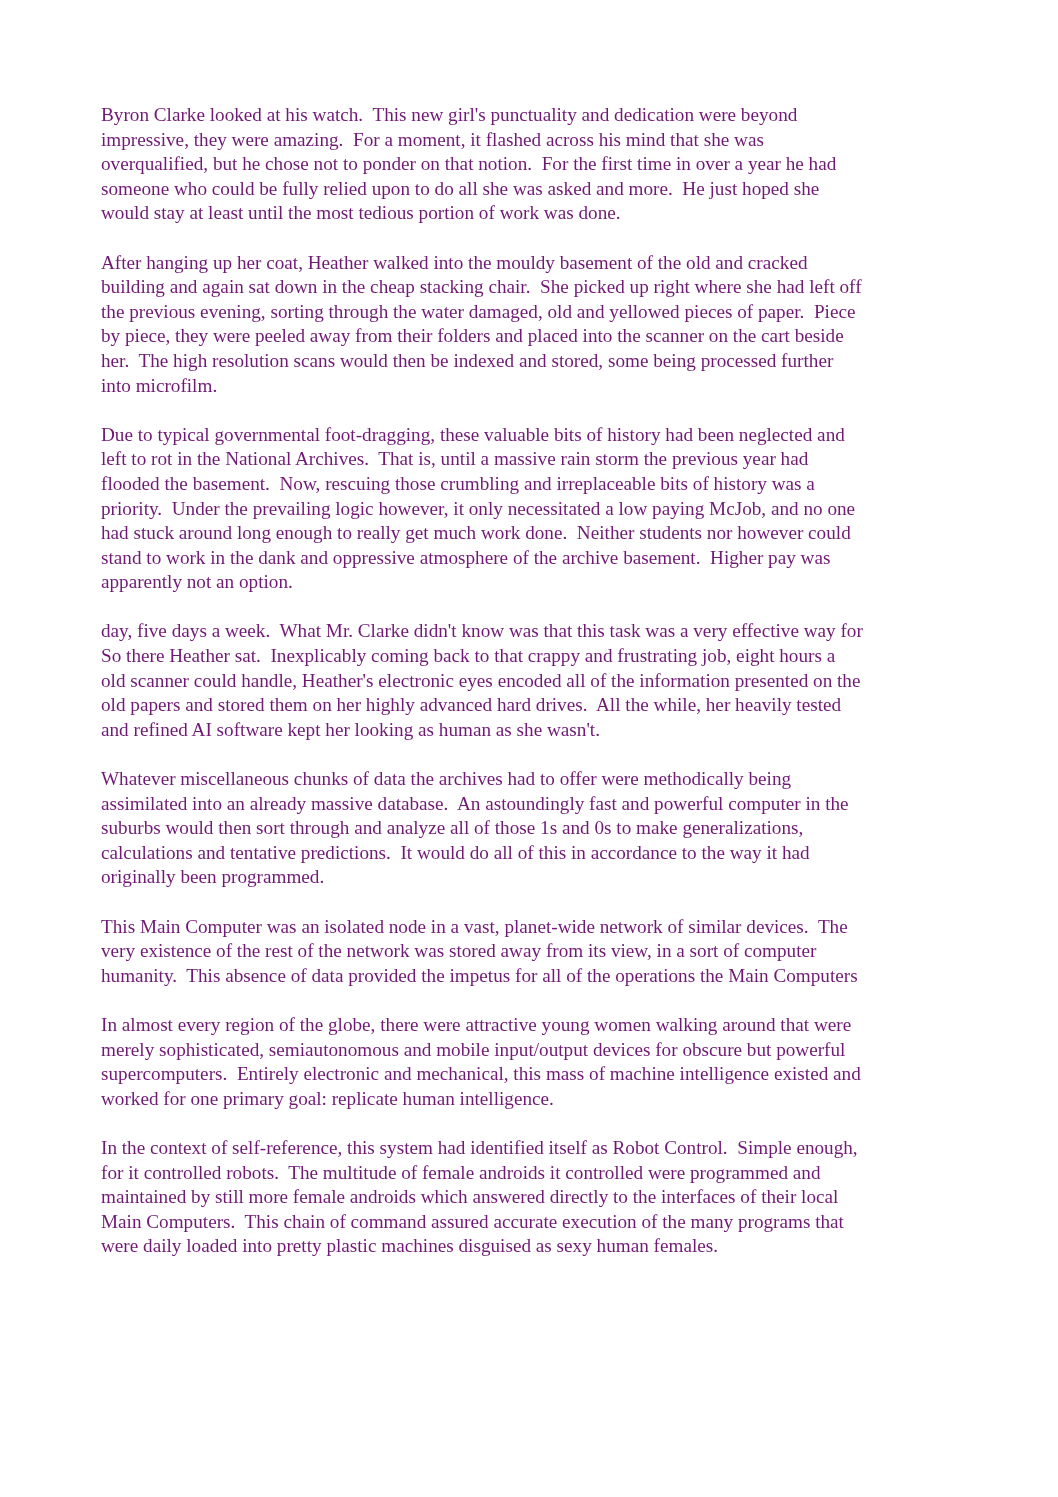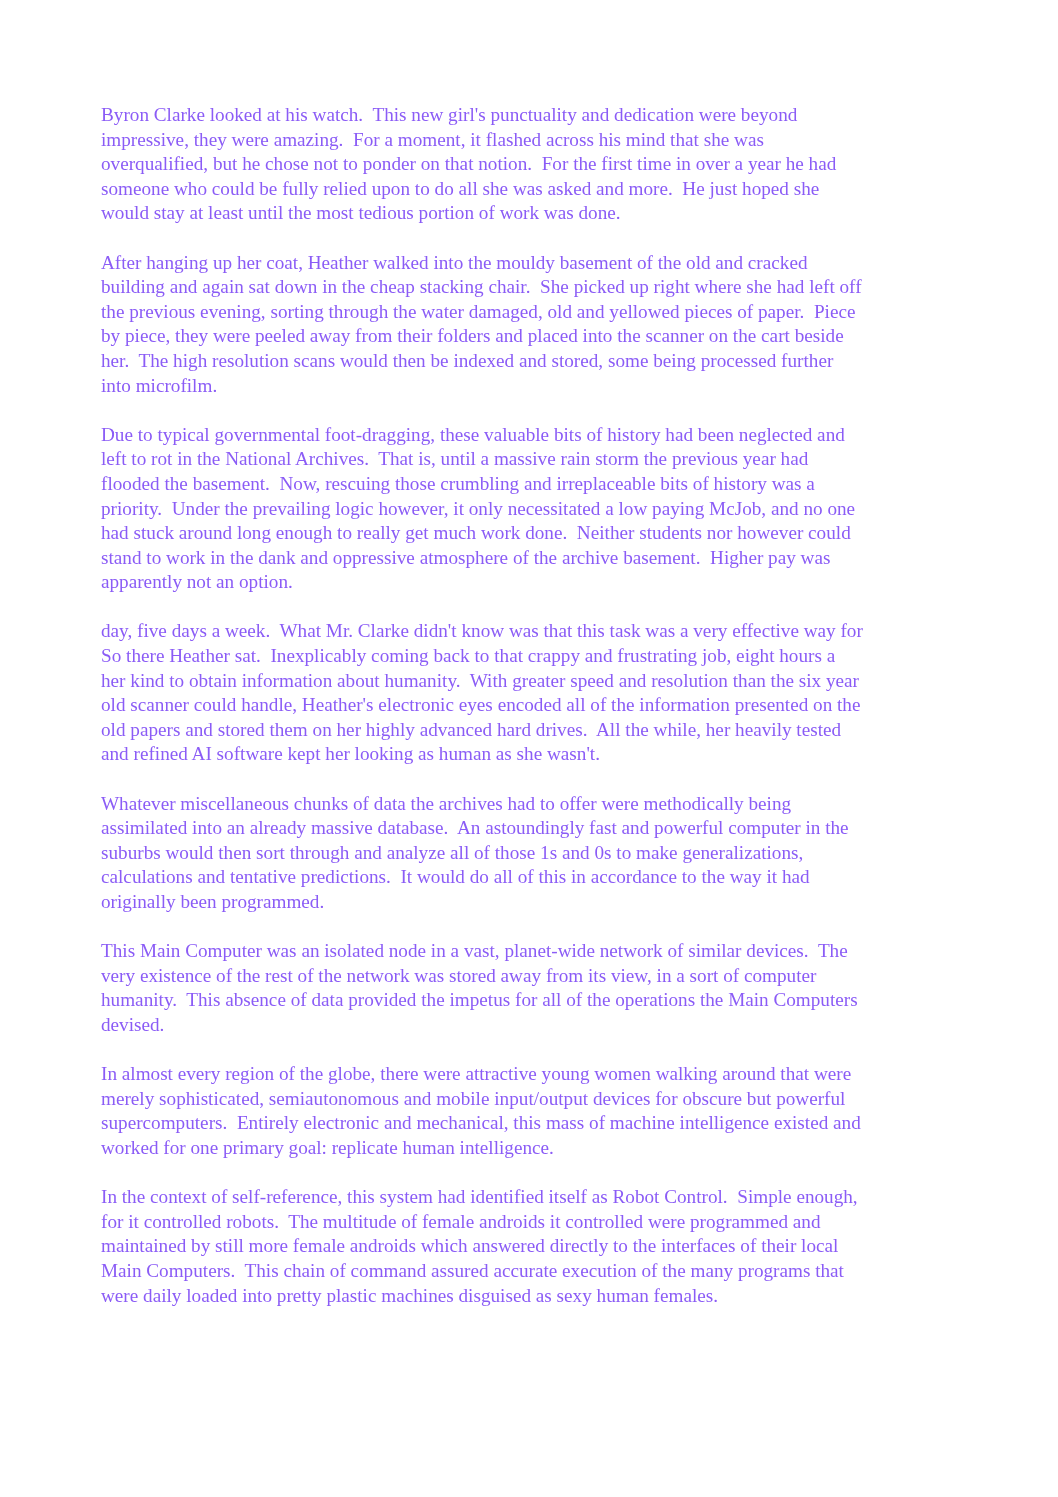--- a/index.html
+++ b/index.html
@@ -11,21 +11,21 @@
       width: 1058px;
       height: 1497px;
       position: relative;
       overflow: hidden;
     }
     .page {
       position: absolute;
       left: 101px;
       top: 103px;
       width: 880px;
-      color: #8b5cf6;
+      color: #701a75;
       font-family: "Liberation Serif", "DejaVu Serif", serif;
       font-size: 19.2px;
       line-height: 24.6px;
     }
     .para {
       margin: 0 0 24.6px 0;
     }
     .line {
       display: block;
       white-space: pre;
@@ -59,39 +59,37 @@
     <span class="line">flooded the basement.  Now, rescuing those crumbling and irreplaceable bits of history was a</span>
     <span class="line">priority.  Under the prevailing logic however, it only necessitated a low paying McJob, and no one</span>
     <span class="line">had stuck around long enough to really get much work done.  Neither students nor however could</span>
     <span class="line">stand to work in the dank and oppressive atmosphere of the archive basement.  Higher pay was</span>
     <span class="line">apparently not an option.</span>
   </div>
 
   <div class="para">
     <span class="line">day, five days a week.  What Mr. Clarke didn't know was that this task was a very effective way for</span>
     <span class="line">So there Heather sat.  Inexplicably coming back to that crappy and frustrating job, eight hours a</span>
-    <span class="line">her kind to obtain information about humanity.  With greater speed and resolution than the six year</span>
     <span class="line">old scanner could handle, Heather's electronic eyes encoded all of the information presented on the</span>
     <span class="line">old papers and stored them on her highly advanced hard drives.  All the while, her heavily tested</span>
     <span class="line">and refined AI software kept her looking as human as she wasn't.</span>
   </div>
 
   <div class="para">
     <span class="line">Whatever miscellaneous chunks of data the archives had to offer were methodically being</span>
     <span class="line">assimilated into an already massive database.  An astoundingly fast and powerful computer in the</span>
     <span class="line">suburbs would then sort through and analyze all of those 1s and 0s to make generalizations,</span>
     <span class="line">calculations and tentative predictions.  It would do all of this in accordance to the way it had</span>
     <span class="line">originally been programmed.</span>
   </div>
 
   <div class="para">
     <span class="line">This Main Computer was an isolated node in a vast, planet-wide network of similar devices.  The</span>
     <span class="line">very existence of the rest of the network was stored away from its view, in a sort of computer</span>
     <span class="line">humanity.  This absence of data provided the impetus for all of the operations the Main Computers</span>
-    <span class="line">devised.</span>
   </div>
 
   <div class="para">
     <span class="line">In almost every region of the globe, there were attractive young women walking around that were</span>
     <span class="line">merely sophisticated, semiautonomous and mobile input/output devices for obscure but powerful</span>
     <span class="line">supercomputers.  Entirely electronic and mechanical, this mass of machine intelligence existed and</span>
     <span class="line">worked for one primary goal: replicate human intelligence.</span>
   </div>
 
   <div class="para">

